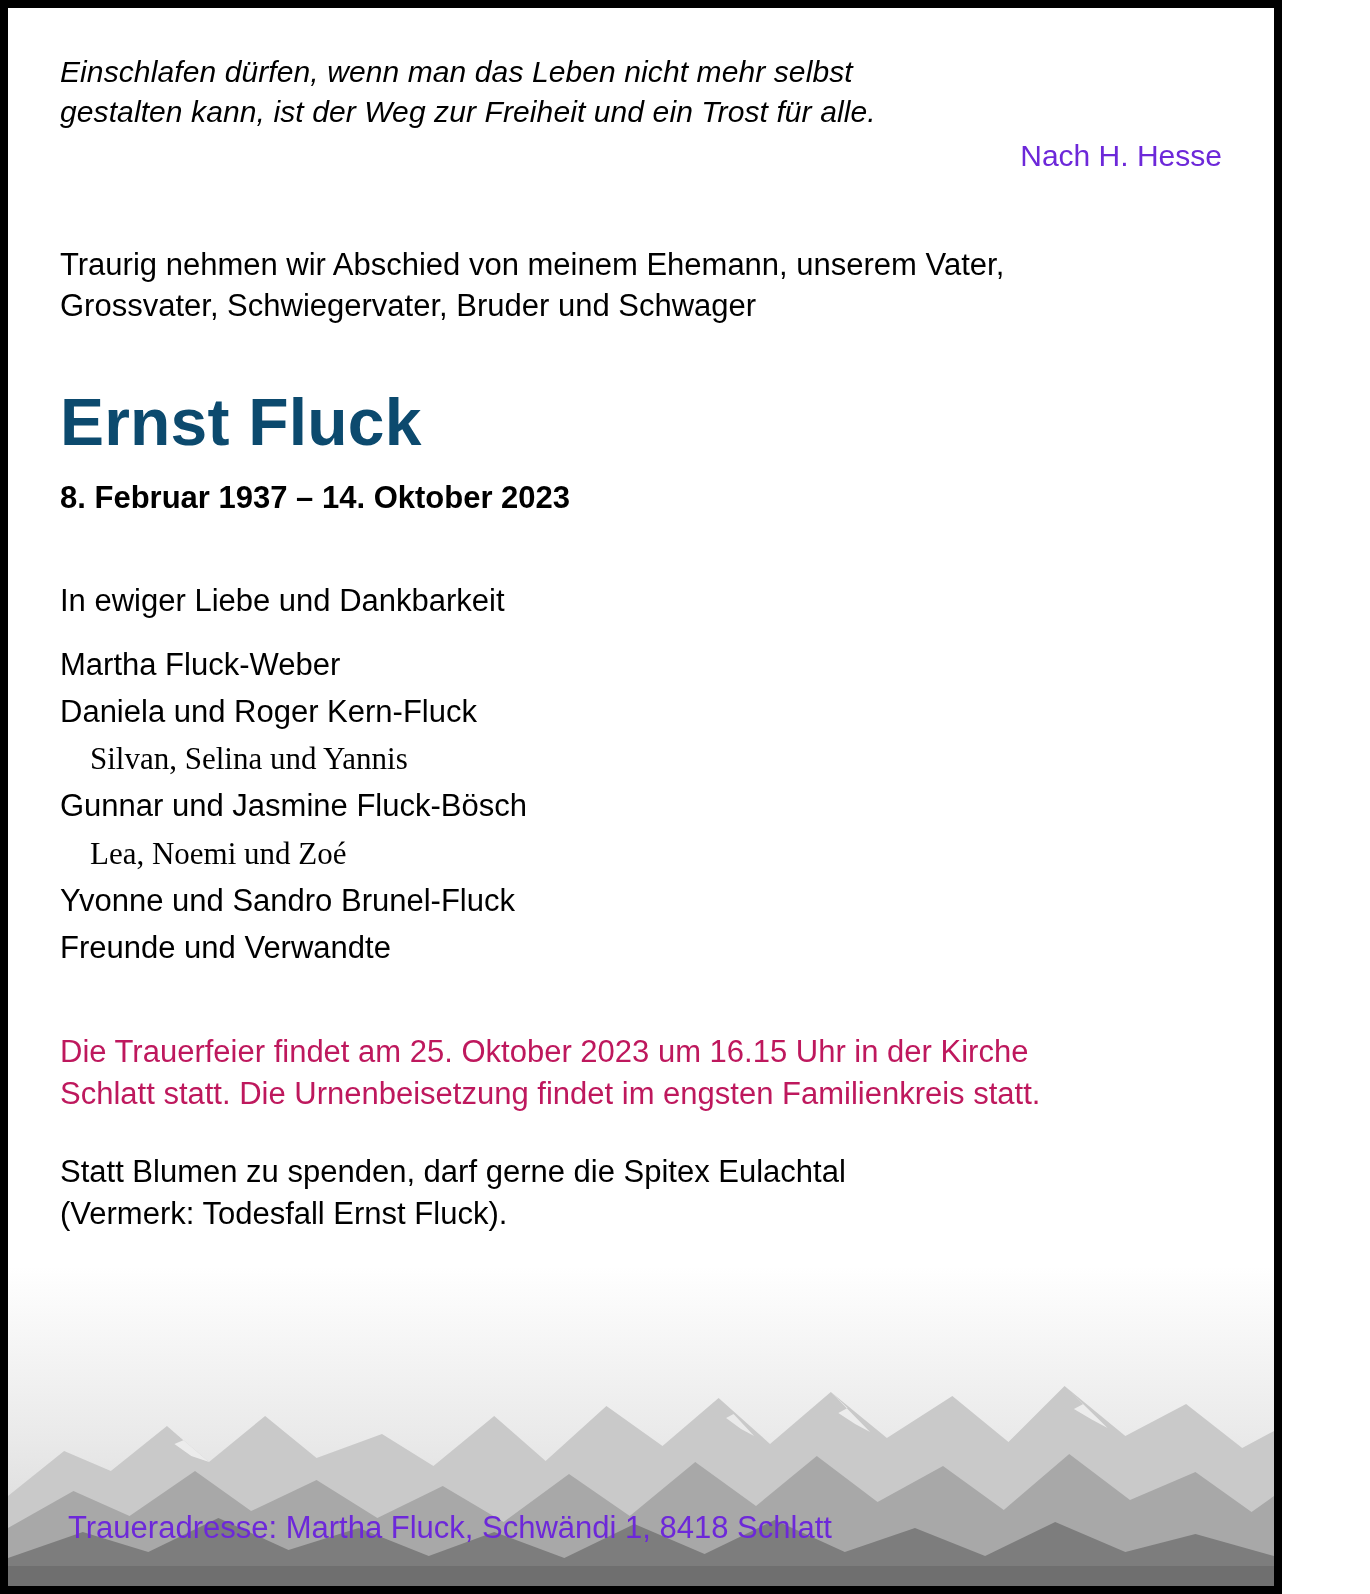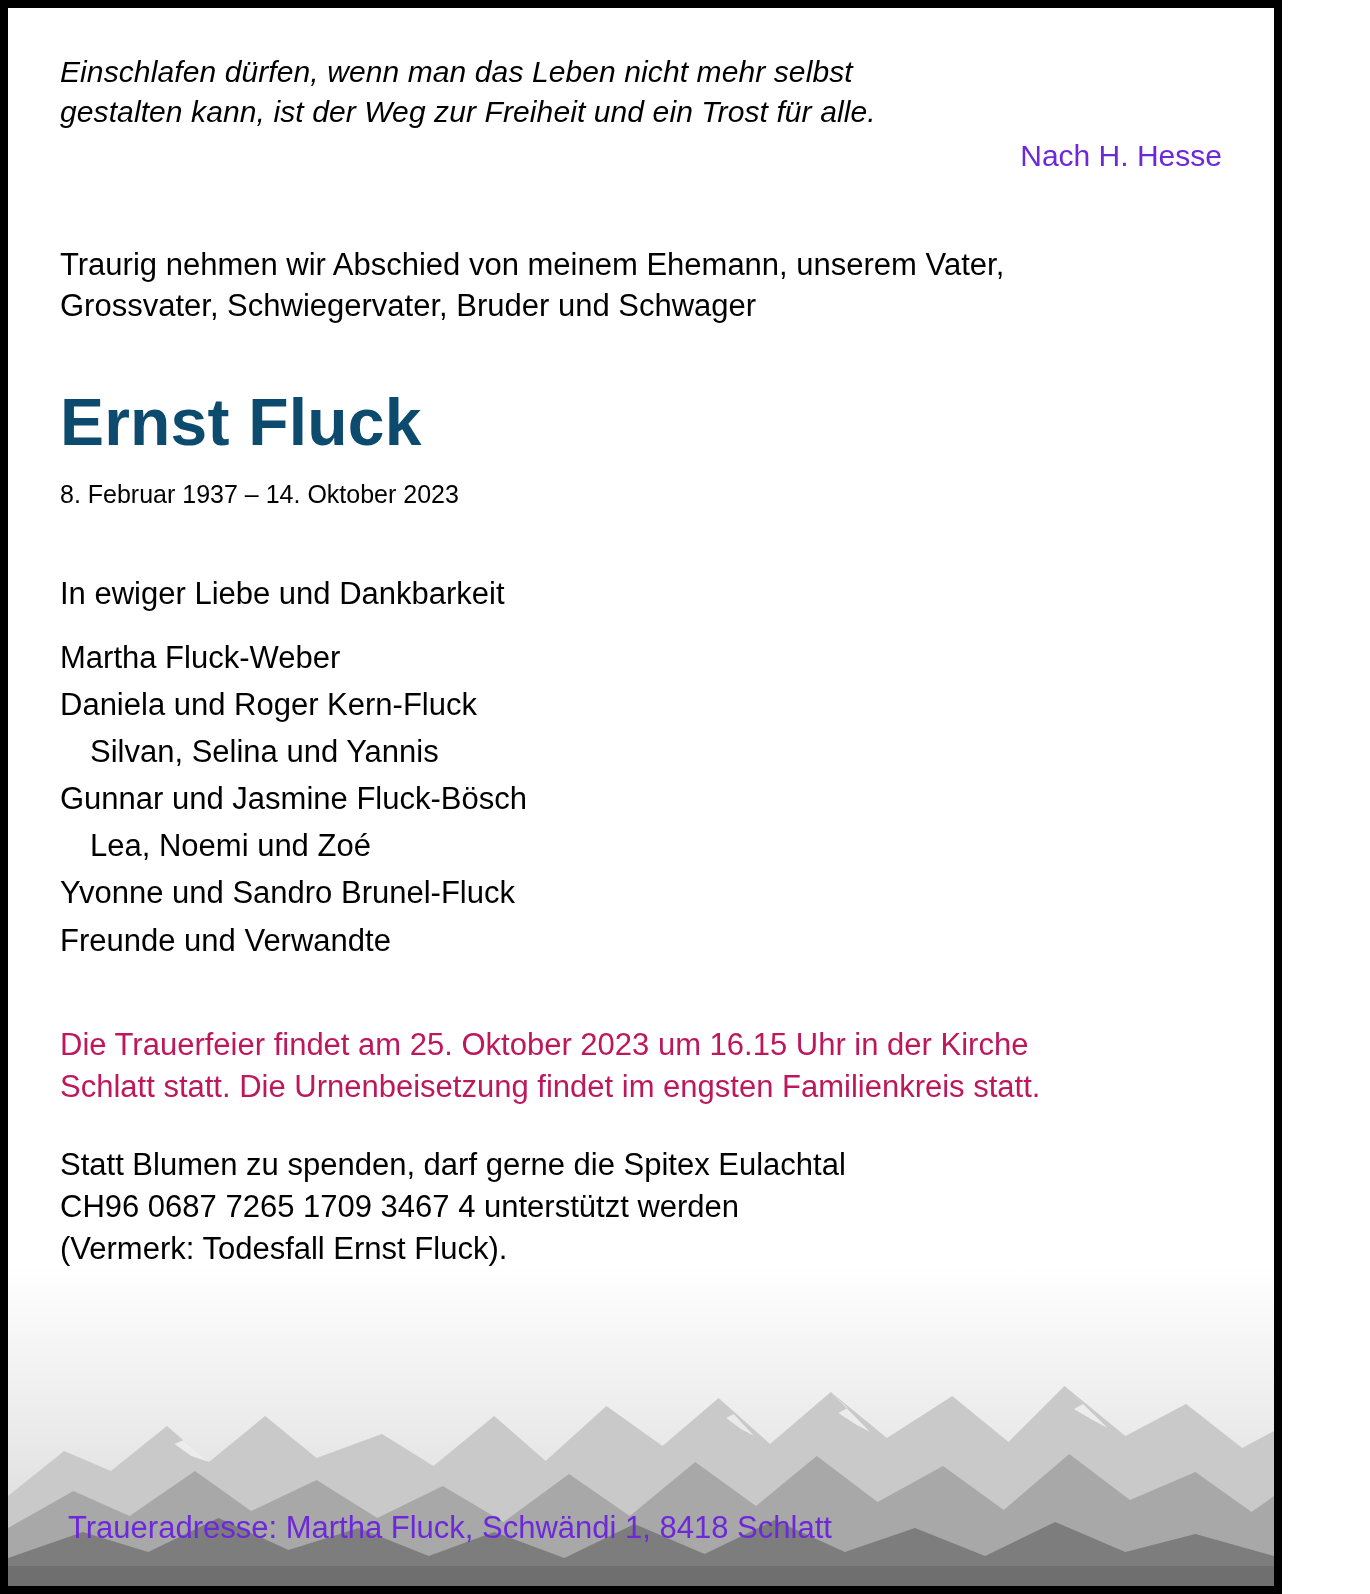--- a/index.html
+++ b/index.html
@@ -61,38 +61,40 @@
   .name {
     margin-top: 62px;
     font-size: 66px;
     line-height: 1.0;
     color: #0c4a6e;
     letter-spacing: 0.2px;
     font-weight: bold;
   }
   .dates {
     margin-top: 24px;
-    font-size: 25px;
+    font-size: 31px;
     line-height: 1.2;
     color: #000;
+    font-weight: bold;
   }
   .love-line {
     margin-top: 66px;
     font-size: 31px;
     line-height: 1.2;
     color: #000;
   }
   .survivors {
     margin-top: 22px;
     font-size: 31px;
     line-height: 1.52;
     color: #000;
   }
   .survivors .indent {
     padding-left: 30px;
+    font-family: Liberation Serif, serif;
   }
   .ceremony {
     margin-top: 60px;
     font-size: 31px;
     line-height: 1.36;
     color: #be185d;
   }
   .donation {
     margin-top: 36px;
     font-size: 31px;
@@ -167,21 +169,20 @@
       <div>Freunde und Verwandte</div>
     </div>
 
     <div class="ceremony">
       <div>Die Trauerfeier findet am 25. Oktober 2023 um 16.15 Uhr in der Kirche</div>
       <div>Schlatt statt. Die Urnenbeisetzung findet im engsten Familienkreis statt.</div>
     </div>
 
     <div class="donation">
       <div>Statt Blumen zu spenden, darf gerne die Spitex Eulachtal</div>
-      <div>CH96 0687 7265 1709 3467 4 unterstützt werden</div>
       <div>(Vermerk: Todesfall Ernst Fluck).</div>
     </div>
 
   </div>
 
   <div class="address">Traueradresse: Martha Fluck, Schwändi 1, 8418 Schlatt</div>
 
 </div>
 
 </body></html>

